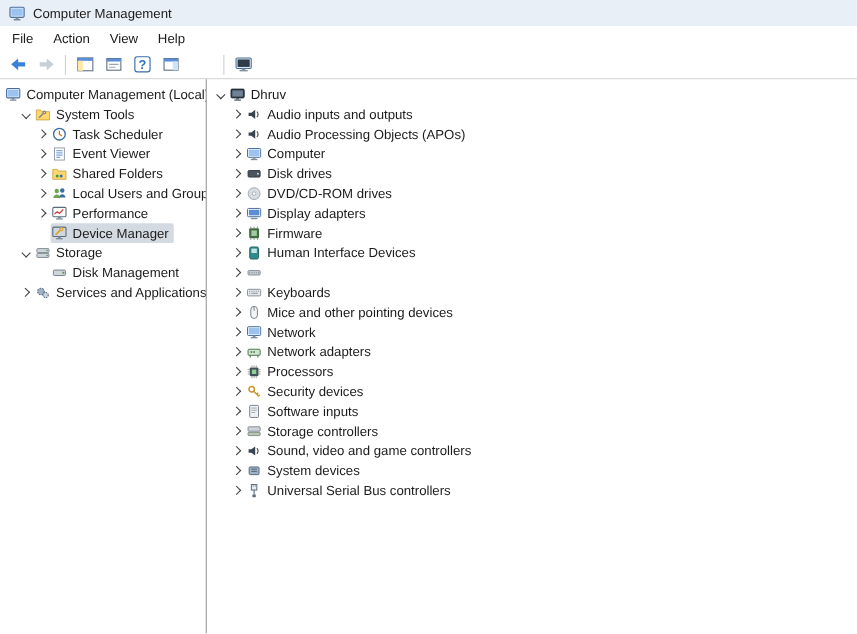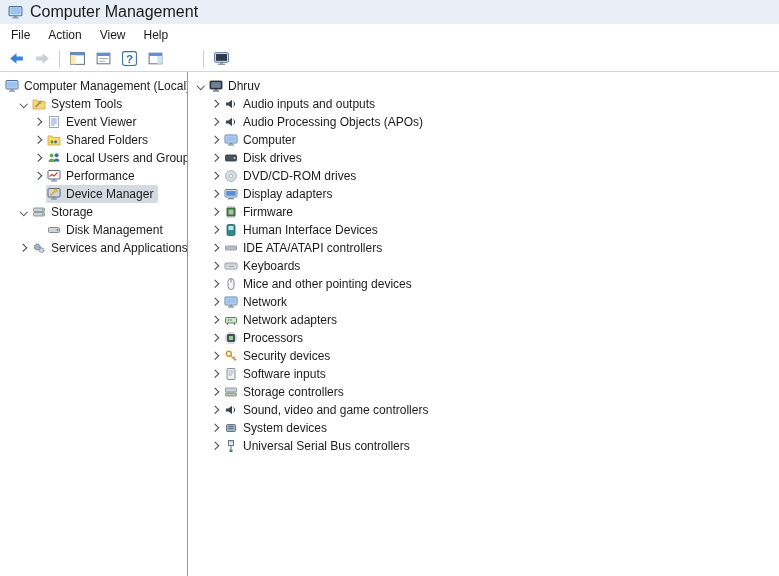--- a/index.html
+++ b/index.html
@@ -2,21 +2,21 @@
 <html style="--titlebar-background: #e9eff7; --selection-background: #d4dae1;"><head>
 <meta charset="utf-8">
 <style>
 *{box-sizing:border-box;margin:0;padding:0}
 html,body{width:779px;height:576px;overflow:hidden;background:#fff;
   font-family:"Liberation Sans",sans-serif;font-size:12px;color:#1b1b1b}
 .window{width:779px;height:576px;display:flex;flex-direction:column;background:#fff}
 .titlebar{height:24px;background:var(--titlebar-background,#e9eff7);display:flex;align-items:center;
   padding-left:8px;gap:7px;flex:none}
 .titlebar .tb-app-icon svg{width:15px;height:15px;display:block}
-.title-text{font-size:16px}
+.title-text{font-size:12px}
 .menubar{height:22px;display:flex;align-items:center;background:#fff;padding-left:2px;flex:none}
 .menu-item{padding:4px 9px;cursor:default}
 .toolbar{height:26px;display:flex;align-items:center;padding-left:4px;border-bottom:1px solid #d4d4d4;
   background:#fff;flex:none;gap:2px}
 .tb-btn{width:24px;height:22px;border:none;background:transparent;display:flex;align-items:center;
   justify-content:center;padding:0;border-radius:2px}
 .tb-btn svg{width:17px;height:17px;display:block}
 .tb-sep{width:1px;height:18px;background:#d0d0d0;margin:0 3px;flex:none}
 .main{flex:1;display:flex;min-height:0}
 .pane{overflow:hidden;padding-top:5px}
@@ -150,20 +150,33 @@
             </span>
       <span class="label">System Tools</span>
     </span>
   </div>
         <div class="tree-row">
     <span class="indent" style="width: 30px;"></span>
     <span class="chevron right"></span>
     <span class="content">
       <span class="tree-icon">
               <svg viewBox="0 0 14 14">
+                <circle cx="7" cy="7" r="5.3" fill="#fff" stroke="#3a6ea5" stroke-width="1.2"></circle>
+                <path d="M7 3.9V7l2.3 1.6" stroke="#d2691e" stroke-width="1.1" fill="none"></path>
+              </svg>
+            </span>
+      <span class="label">Task Scheduler</span>
+    </span>
+  </div>
+        <div class="tree-row">
+    <span class="indent" style="width: 30px;"></span>
+    <span class="chevron right"></span>
+    <span class="content">
+      <span class="tree-icon">
+              <svg viewBox="0 0 14 14">
                 <rect x="2.5" y="1.5" width="9" height="11" fill="#fff" stroke="#8a93a0" stroke-width=".8"></rect>
                 <path d="M4.2 4h5.6M4.2 6h5.6M4.2 8h5.6M4.2 10h3.5" stroke="#5b8ed6" stroke-width=".9"></path>
               </svg>
             </span>
       <span class="label">Event Viewer</span>
     </span>
   </div>
         <div class="tree-row">
     <span class="indent" style="width: 30px;"></span>
     <span class="chevron right"></span>
@@ -393,21 +406,20 @@
         <div class="tree-row">
     <span class="indent" style="width: 15px;"></span>
     <span class="chevron right"></span>
     <span class="content">
       <span class="tree-icon">
               <svg viewBox="0 0 14 14">
                 <rect x="1.5" y="5" width="11" height="4" rx=".8" fill="#cfd4da" stroke="#7a828c" stroke-width=".8"></rect>
                 <path d="M3 6.2v1.6M5 6.2v1.6M7 6.2v1.6M9 6.2v1.6M11 6.2v1.6" stroke="#7a828c" stroke-width=".7"></path>
               </svg>
             </span>
-      <span class="label">IDE ATA/ATAPI controllers</span>
     </span>
   </div>
         <div class="tree-row">
     <span class="indent" style="width: 15px;"></span>
     <span class="chevron right"></span>
     <span class="content">
       <span class="tree-icon">
               <svg viewBox="0 0 14 14">
                 <rect x="1" y="4" width="12" height="6" rx="1" fill="#e8ebee" stroke="#7a828c" stroke-width=".8"></rect>
                 <path d="M2.5 5.8h1M4.5 5.8h1M6.5 5.8h1M8.5 5.8h1M10.5 5.8h1M2.5 7.6h1M4.5 7.6h6" stroke="#7a828c" stroke-width=".8"></path>

